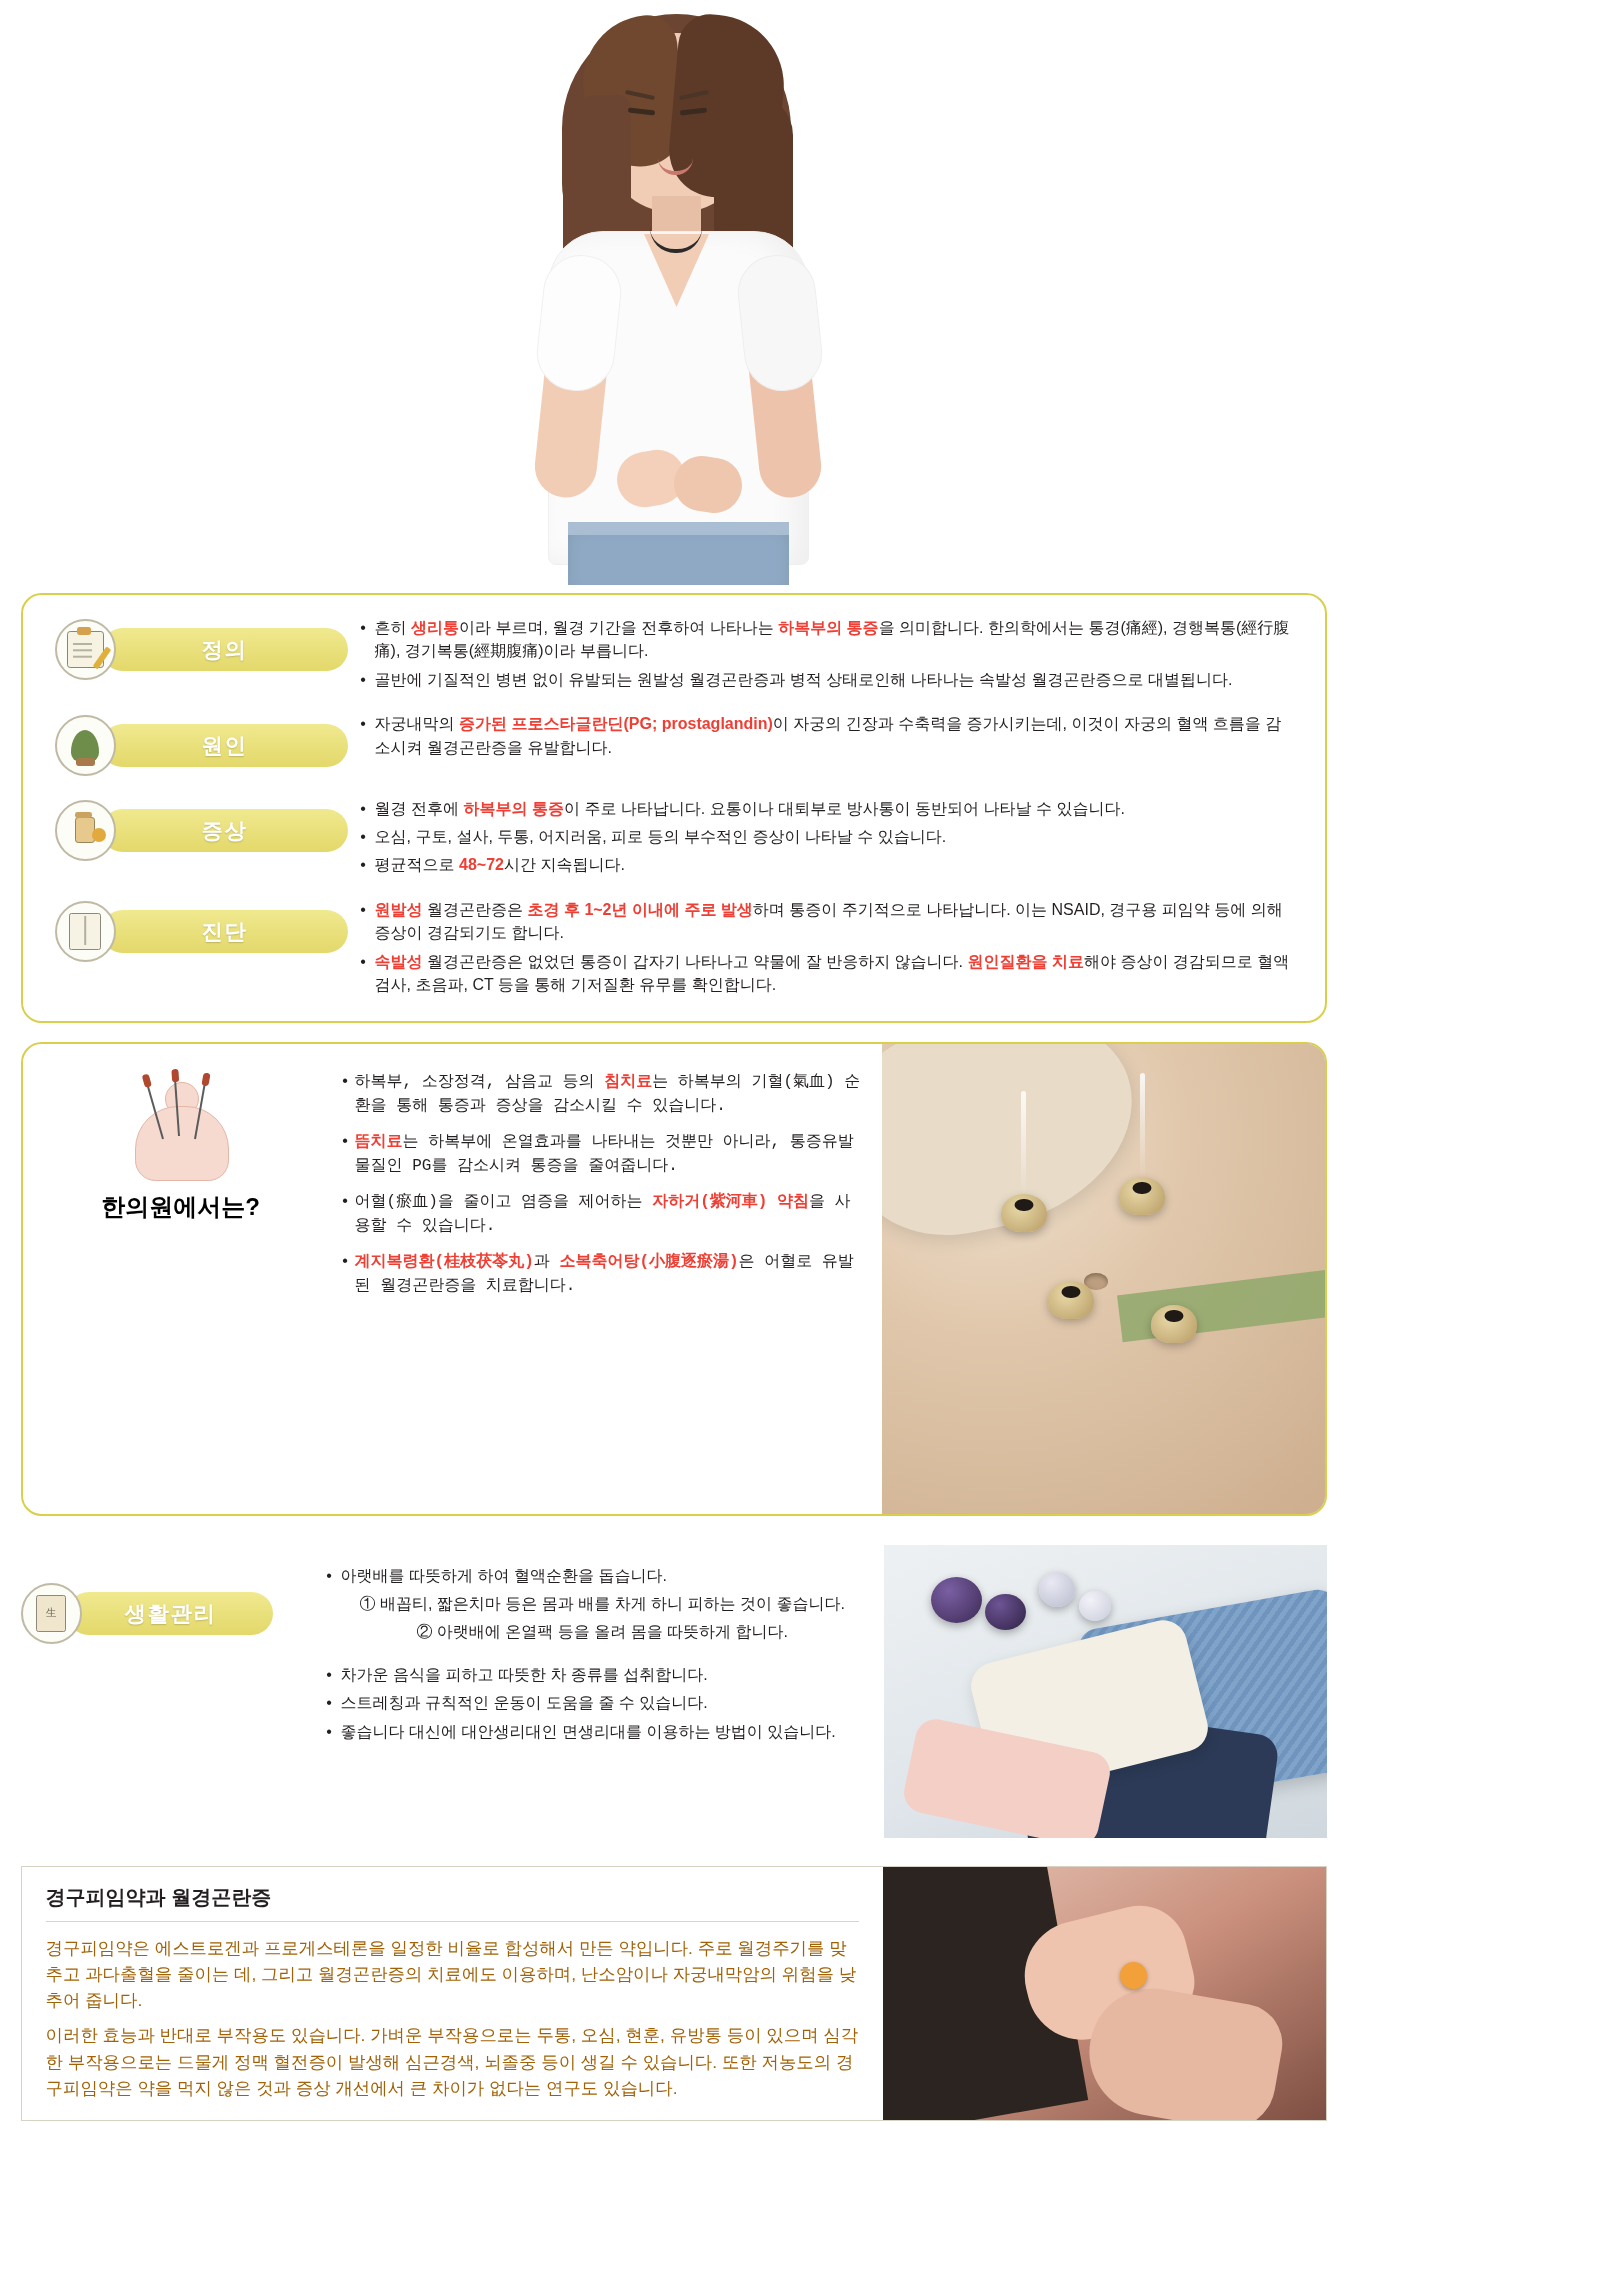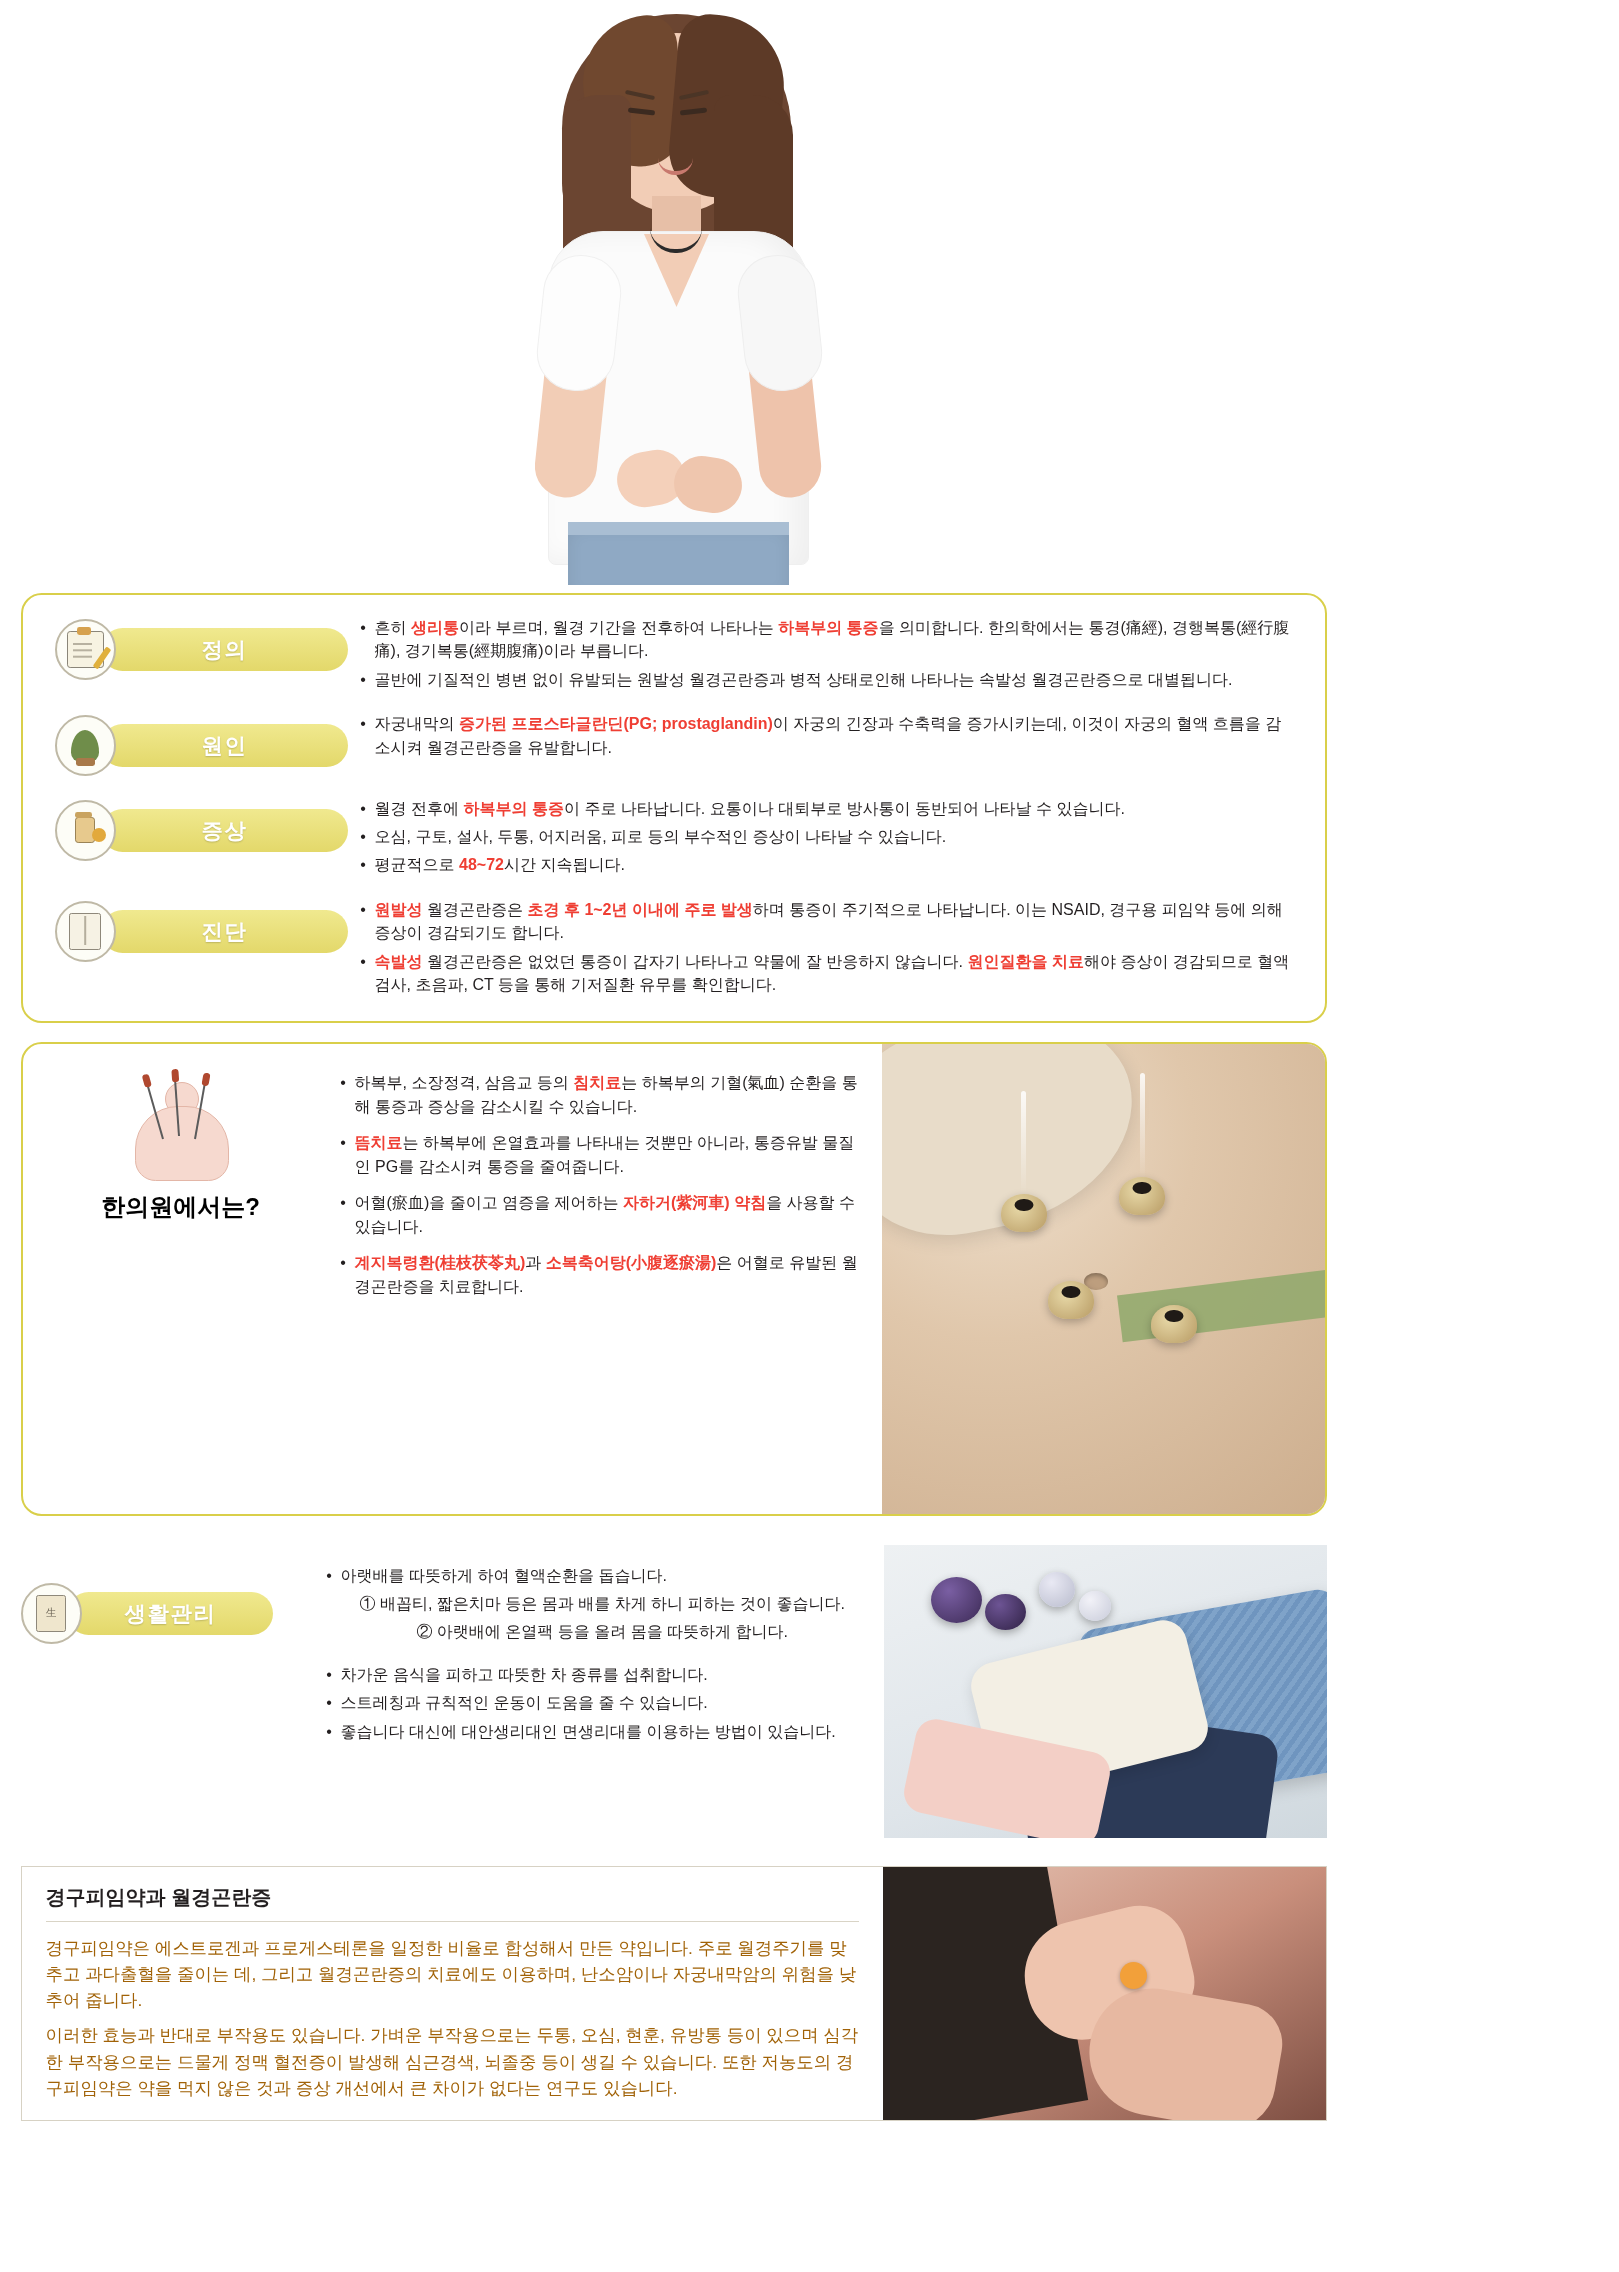--- a/index.html
+++ b/index.html
@@ -341,20 +341,21 @@
     content: "";
     position: absolute;
     top: -8px; left: -2.4px;
     width: 7.1px; height: 12.7px;
     background: #b0482f;
     border-radius: 3.2px;
   }
   .clinic-mid {
     flex: 1 1 auto;
     padding: 27px 20.6px 27px 0;
+    font-family: Liberation Mono, monospace;
   }
   .clinic-mid ul.bullets > li { margin-bottom: 12.7px; }
   .clinic-photo {
     width: 443px;
     flex: 0 0 443px;
     position: relative;
     background: #d9c3a8;
     overflow: hidden;
   }
   .moxa-bg {

